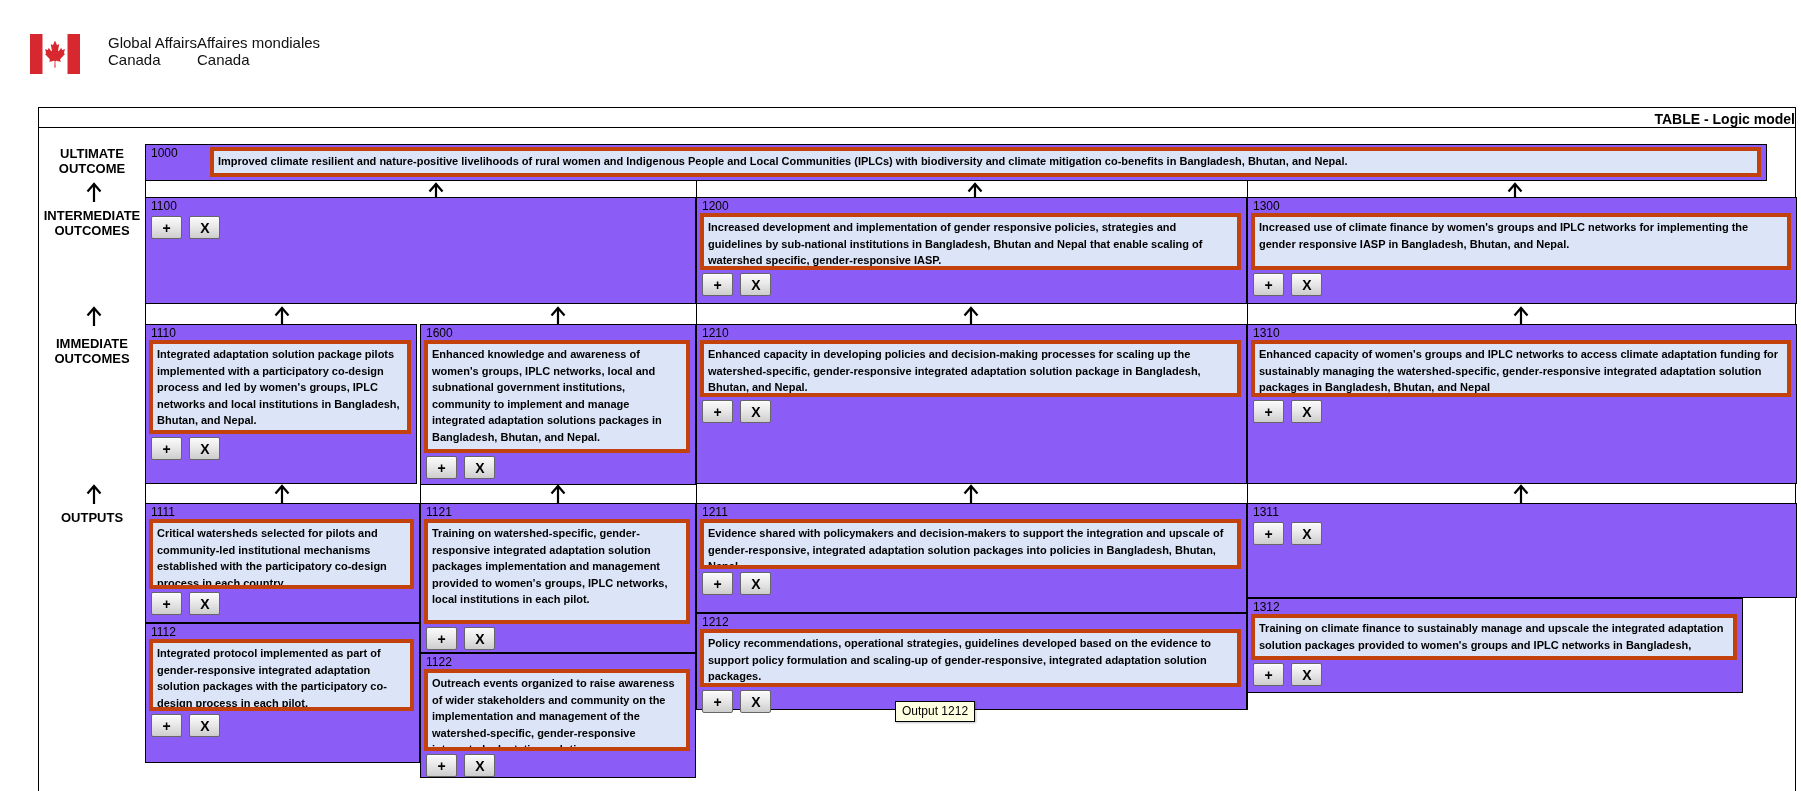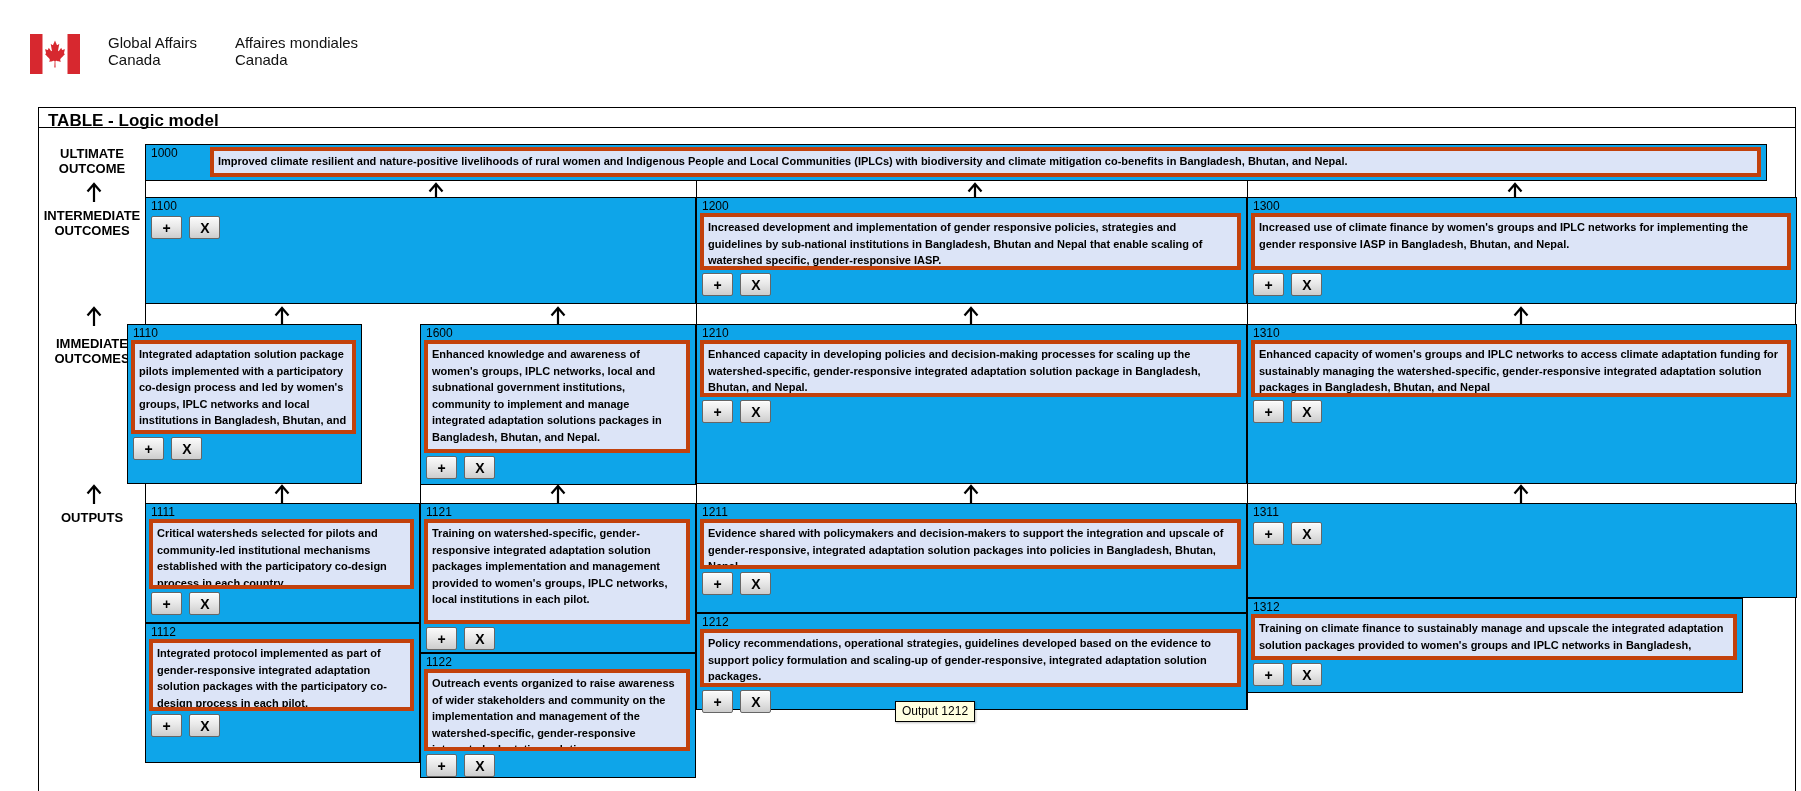--- a/index.html
+++ b/index.html
@@ -3,36 +3,36 @@
 <meta charset="utf-8">
 <style>
   html,body{margin:0;padding:0;}
   .page{position:relative;width:1801px;height:791px;overflow:hidden;background:#fff;
         font-family:"Liberation Sans",sans-serif;color:#000;}
 
   
   .gov-header{position:absolute;left:30px;top:34px;display:flex;align-items:flex-start;}
   .flag{width:50px;height:40px;margin-right:28px;}
   .wm{font-size:15px;font-weight:bold;font-weight:normal;line-height:17px;color:#111;}
-  .wm-en{margin-right:38px;}
+  .wm-en{}
   .wm div{white-space:nowrap;}
 
   
   .logic-table{position:absolute;left:38px;top:107px;width:1758px;height:684px;
                border:1px solid #000;border-bottom:0;box-sizing:border-box;background:#fff;}
-  .table-title{height:20px;border-bottom:1px solid #000;font-size:17px;font-weight:bold;
-               padding:3px 0 0 9px;box-sizing:border-box;}
+  .table-title{height:20px;border-bottom:1px solid #000;font-size:14px;font-weight:bold;
+               padding:3px 0 0 9px;box-sizing:border-box;text-align:right;}
   .canvas{position:relative;width:100%;height:662px;}
 
   .rowlabel{position:absolute;left:0;width:106px;text-align:center;
             font-size:13px;font-weight:bold;line-height:15px;}
 
   .vline{position:absolute;width:0;border-left:1px solid #000;}
 
-  .cell{position:absolute;border:1px solid #000;background:#0ea5e9;box-sizing:border-box;overflow:visible;}
+  .cell{position:absolute;border:1px solid #000;background:#8b5cf6;box-sizing:border-box;overflow:visible;}
   .num{font-size:12px;line-height:13px;padding:2px 0 0 5px;height:15px;box-sizing:border-box;}
   .field{margin:0 5px 0 3px;border:4px solid #c2410c;background:var(--field-bg,#dce4f7);
          font-size:11px;font-weight:bold;line-height:16.5px;padding:2px 4px;
          box-sizing:border-box;overflow:hidden;}
   .btns{margin:3px 0 0 2px;white-space:nowrap;}
   .pbtn{width:31px;height:23px;margin-left:3px;font-family:"Liberation Sans",sans-serif;
         font-size:14px;font-weight:bold;color:#000;text-align:center;padding:0;
         border:1px solid #666;border-radius:2px;
         background:linear-gradient(180deg,#fbfbfb 0%,#e9e9e9 45%,#cdcdcd 100%);
         box-shadow:inset 0 1px 0 #fff;cursor:pointer;}
@@ -136,21 +136,21 @@
       <svg class="arrow" style="left:510px;top:177px" viewBox="0 0 18 22">
           <path d="M9 21 L9 4 M2.5 10.5 L9 3 L15.5 10.5" fill="none" stroke="#000" stroke-width="2.2"></path>
         </svg>
       <svg class="arrow" style="left:923px;top:177px" viewBox="0 0 18 22">
           <path d="M9 21 L9 4 M2.5 10.5 L9 3 L15.5 10.5" fill="none" stroke="#000" stroke-width="2.2"></path>
         </svg>
       <svg class="arrow" style="left:1473px;top:177px" viewBox="0 0 18 22">
           <path d="M9 21 L9 4 M2.5 10.5 L9 3 L15.5 10.5" fill="none" stroke="#000" stroke-width="2.2"></path>
         </svg>
 
-      <div class="cell" style="left:88px;top:196px;width:235px;height:160px">
+      <div class="cell" style="left:106px;top:196px;width:272px;height:160px">
         <div class="num">1110</div>
         <div class="field" style="height:94px">Integrated adaptation solution package pilots implemented with a participatory co-design process and led by women's groups, IPLC networks and local institutions in Bangladesh, Bhutan, and Nepal.</div>
         <div class="btns">
           <button class="pbtn">+</button>
           <button class="pbtn">X</button>
         </div>
       </div>
       <div class="cell" style="left:381px;top:196px;width:276px;height:161px">
         <div class="num">1600</div>
         <div class="field" style="height:113px">Enhanced knowledge and awareness of women's groups, IPLC networks, local and subnational government institutions, community to implement and manage integrated adaptation solutions packages in Bangladesh, Bhutan, and Nepal.</div>

